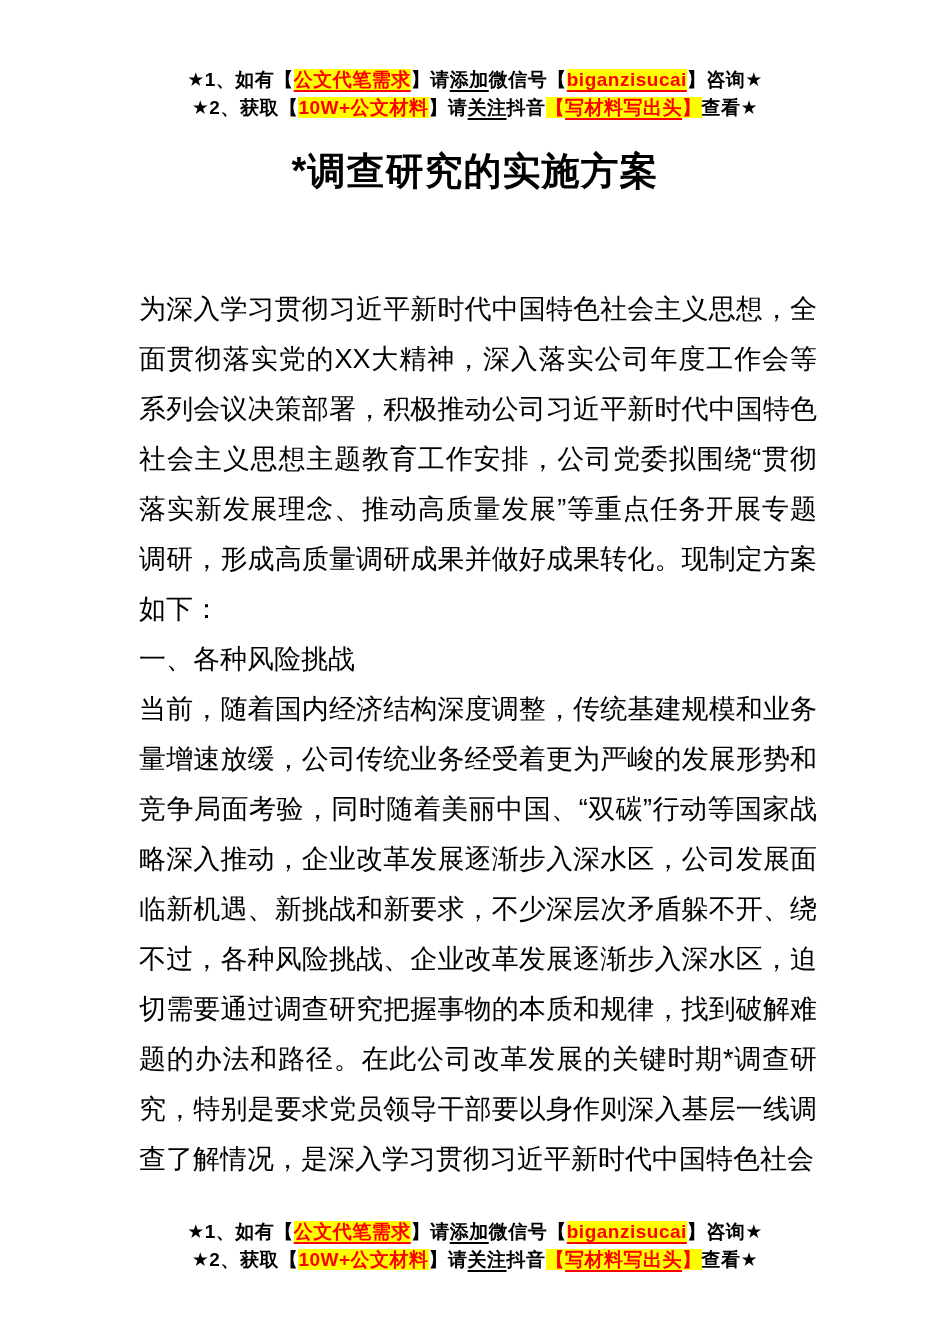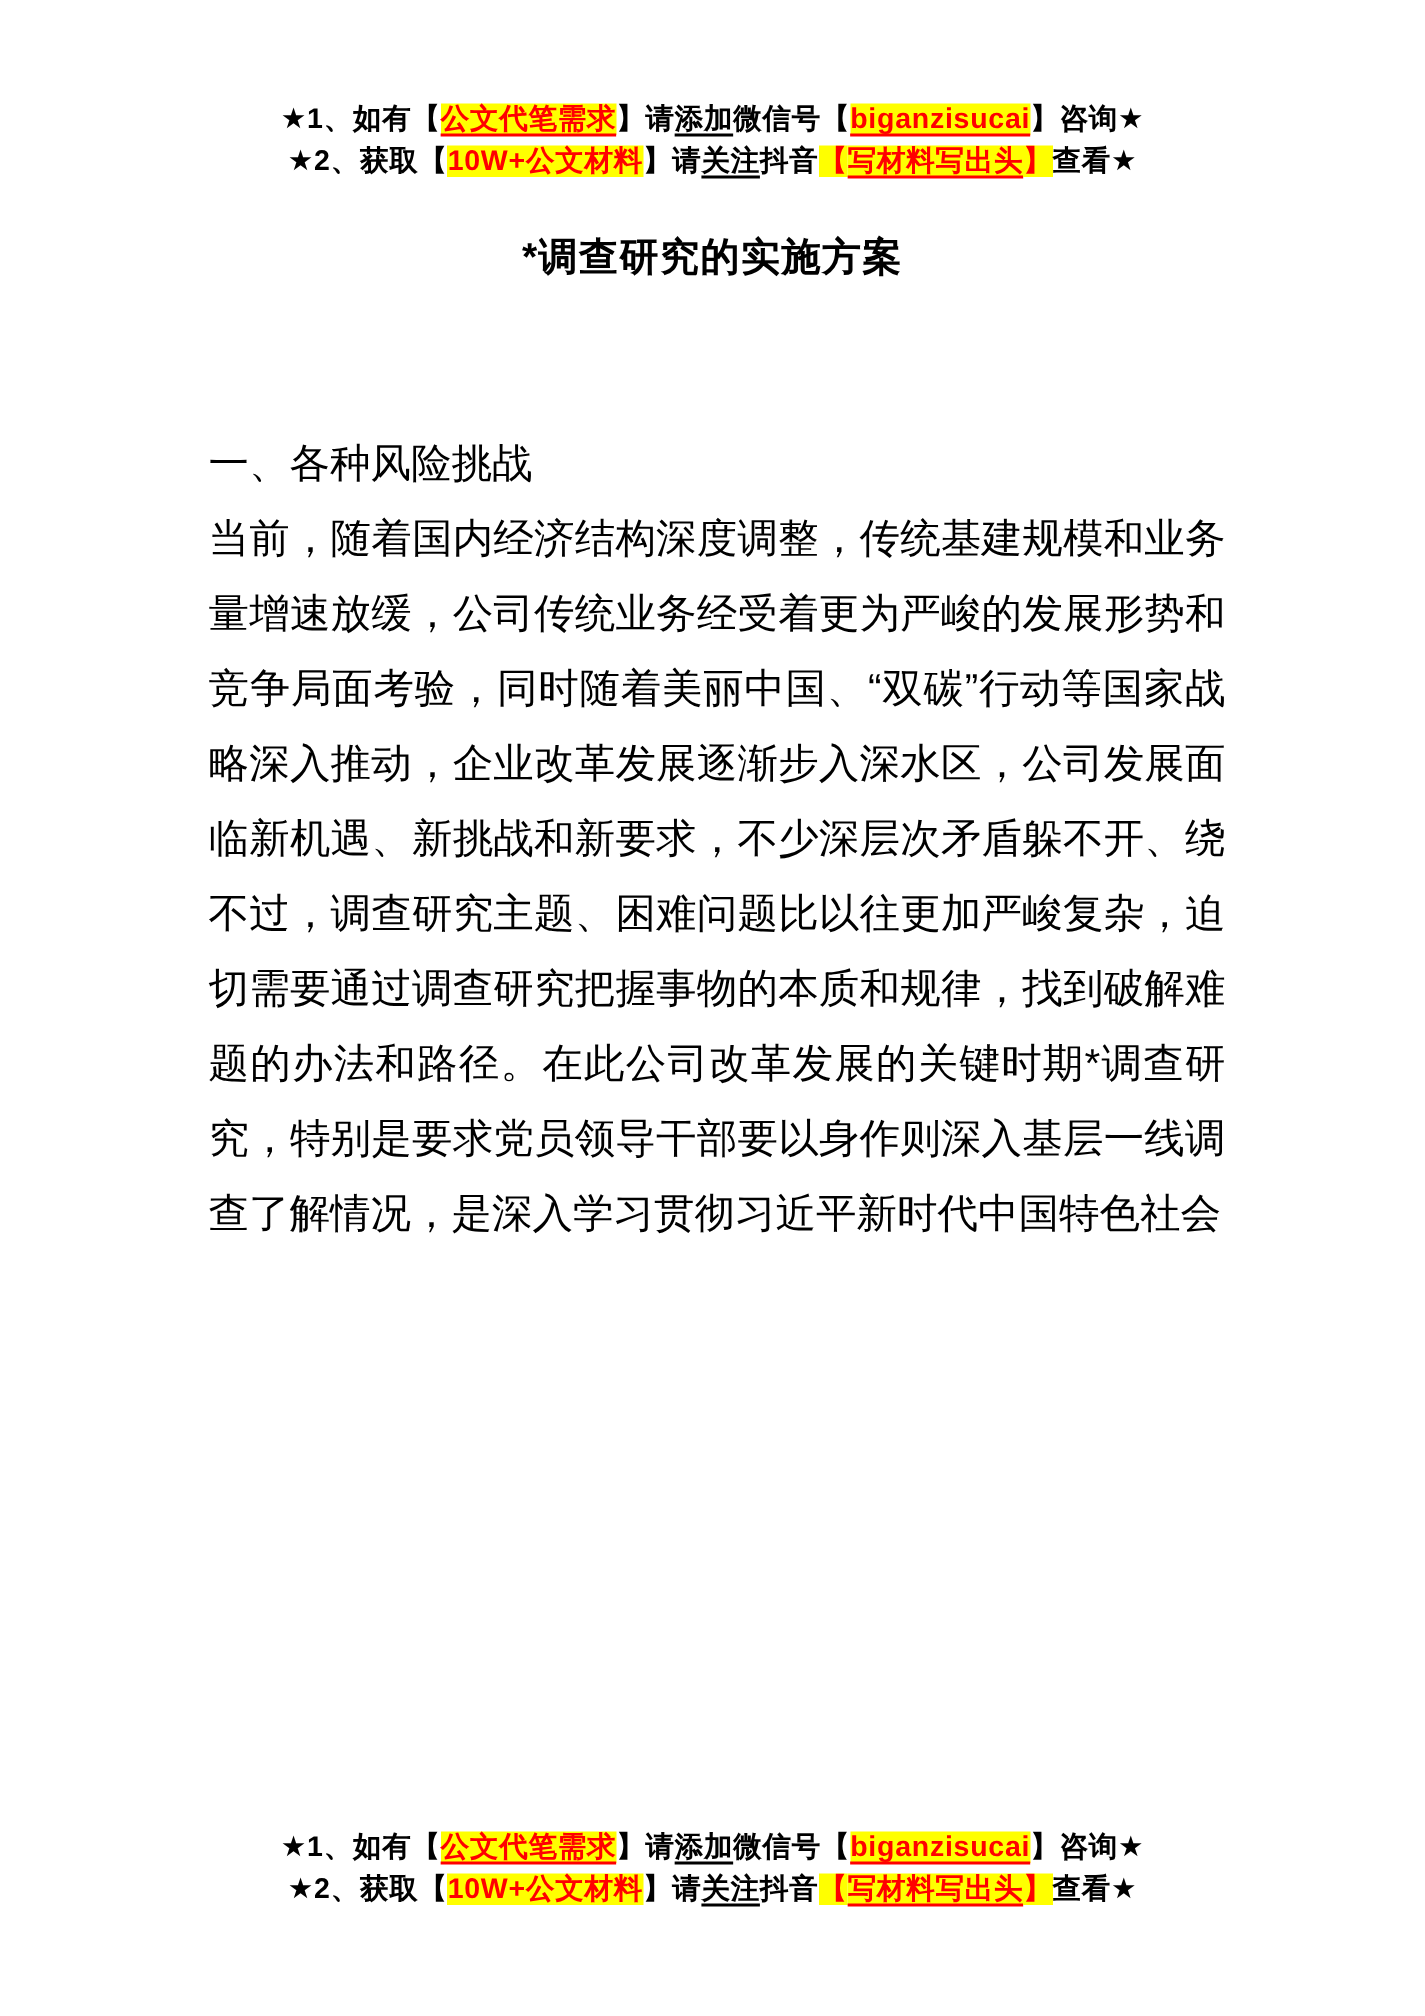--- a/index.html
+++ b/index.html
@@ -46,21 +46,21 @@
     color: var(--accent-red);
     background: var(--highlight-yellow);
     text-decoration: underline;
     text-decoration-thickness: 2px;
     text-underline-offset: 4px;
   }
   
   .doc-title {
     margin-top: 26px;
     text-align: center;
-    font-size: 26px;
+    font-size: 38px;
     font-weight: bold;
     line-height: 46px;
     letter-spacing: 1px;
   }
   
   .doc-body {
     width: 678px;
     margin-left: 139px;
     margin-top: 90px;
     font-size: 27px;
@@ -78,22 +78,23 @@
 <div class="page">
 
   <div class="notice notice-header">
       <div class="notice-line"><span class="seg-plain">★1、如有【</span><span class="seg-hl-underline">公文代笔需求</span><span class="seg-plain">】请</span><span class="seg-underline">添加</span><span class="seg-plain">微信号【</span><span class="seg-hl-underline">biganzisucai</span><span class="seg-plain">】咨询★</span></div>
       <div class="notice-line"><span class="seg-plain">★2、获取【</span><span class="seg-hl">10W+公文材料</span><span class="seg-plain">】请</span><span class="seg-underline">关注</span><span class="seg-plain">抖音</span><span class="seg-hl">【</span><span class="seg-hl-underline">写材料写出头</span><span class="seg-hl">】</span><span class="seg-plain">查看★</span></div>
     </div>
 
   <h1 class="doc-title">*调查研究的实施方案</h1>
 
   <div class="doc-body">
+      <p class="para body">为深入学习贯彻习近平新时代中国特色社会主义思想，全面贯彻落实党的XX大精神，深入落实公司年度工作会等系列会议决策部署，积极推动公司习近平新时代中国特色社会主义思想主题教育工作安排，公司党委拟围绕“贯彻落实新发展理念、推动高质量发展”等重点任务开展专题调研，形成高质量调研成果并做好成果转化。现制定方案如下：</p>
       <p class="para heading">一、各种风险挑战</p>
-      <p class="para body">当前，随着国内经济结构深度调整，传统基建规模和业务量增速放缓，公司传统业务经受着更为严峻的发展形势和竞争局面考验，同时随着美丽中国、“双碳”行动等国家战略深入推动，企业改革发展逐渐步入深水区，公司发展面临新机遇、新挑战和新要求，不少深层次矛盾躲不开、绕不过，调查研究主题、困难问题比以往更加严峻复杂，迫切需要通过调查研究把握事物的本质和规律，找到破解难题的办法和路径。在此公司改革发展的关键时期*调查研究，特别是要求党员领导干部要以身作则深入基层一线调查了解情况，是深入学习贯彻习近平新时代中国特色社会</p>
+      <p class="para body">当前，随着国内经济结构深度调整，传统基建规模和业务量增速放缓，公司传统业务经受着更为严峻的发展形势和竞争局面考验，同时随着美丽中国、“双碳”行动等国家战略深入推动，企业改革发展逐渐步入深水区，公司发展面临新机遇、新挑战和新要求，不少深层次矛盾躲不开、绕不过，各种风险挑战、企业改革发展逐渐步入深水区，迫切需要通过调查研究把握事物的本质和规律，找到破解难题的办法和路径。在此公司改革发展的关键时期*调查研究，特别是要求党员领导干部要以身作则深入基层一线调查了解情况，是深入学习贯彻习近平新时代中国特色社会</p>
     </div>
 
   <div class="notice notice-footer">
       <div class="notice-line"><span class="seg-plain">★1、如有【</span><span class="seg-hl-underline">公文代笔需求</span><span class="seg-plain">】请</span><span class="seg-underline">添加</span><span class="seg-plain">微信号【</span><span class="seg-hl-underline">biganzisucai</span><span class="seg-plain">】咨询★</span></div>
       <div class="notice-line"><span class="seg-plain">★2、获取【</span><span class="seg-hl">10W+公文材料</span><span class="seg-plain">】请</span><span class="seg-underline">关注</span><span class="seg-plain">抖音</span><span class="seg-hl">【</span><span class="seg-hl-underline">写材料写出头</span><span class="seg-hl">】</span><span class="seg-plain">查看★</span></div>
     </div>
 
 </div>
 
 </body></html>

